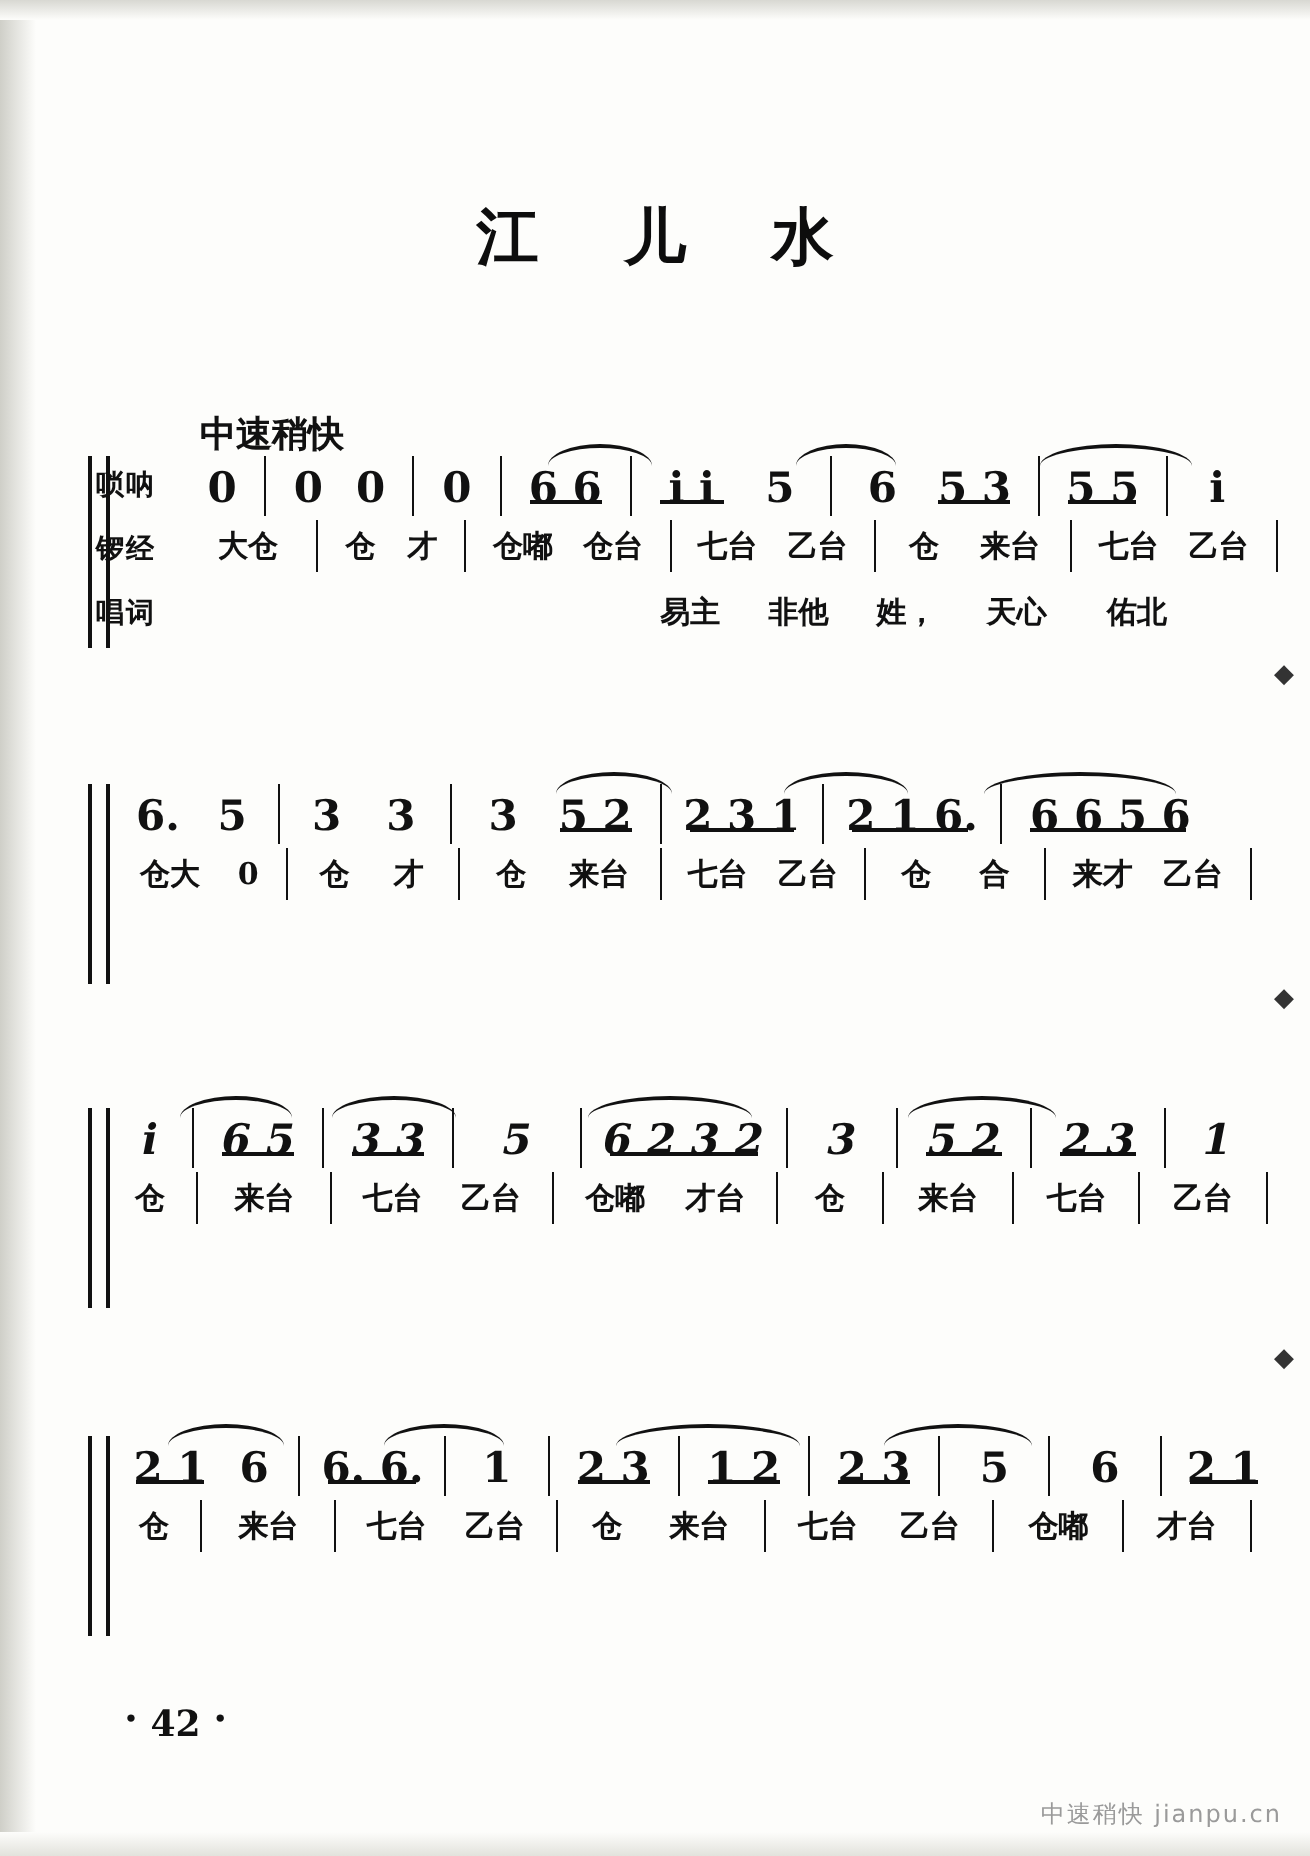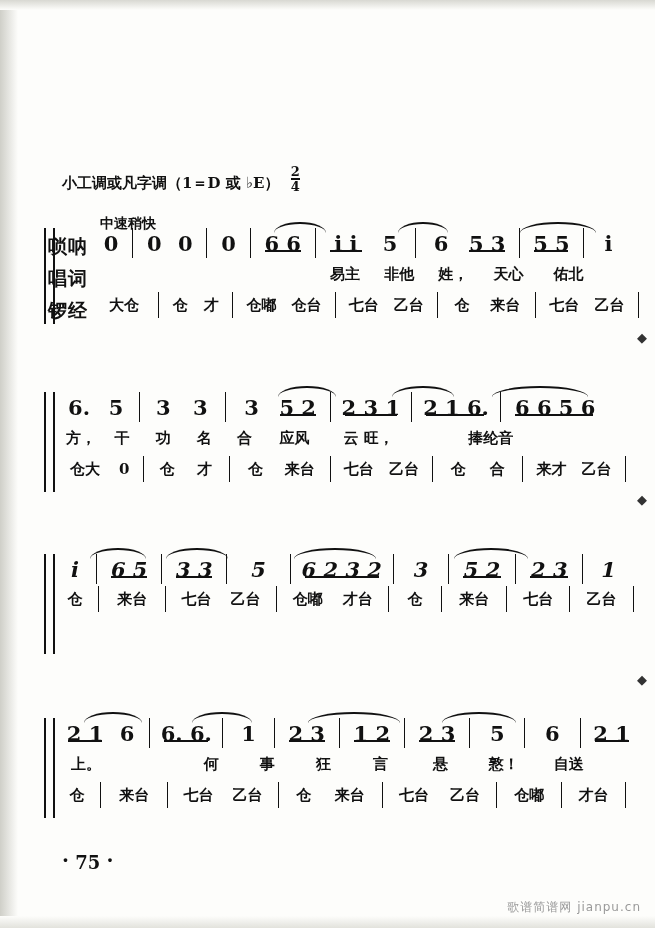--- a/index.html
+++ b/index.html
@@ -71,24 +71,24 @@
     margin-left: 6px;
     text-align: center;
     font-size: 13px;
     line-height: 1.0;
   }
   .meter .num { display: block; }
   .meter .den { display: block; border-top: 2px solid #111; }
 
   .tempo {
     position: absolute;
-    top: 215px;
+    top: 205px;
     left: 100px;
     font-family: "DejaVu Serif", serif;
-    font-size: 14px;
+    font-size: 18px;
     font-weight: bold;
   }
 
   
   .system {
     position: absolute;
     left: 48px;
     width: 566px;
   }
   .sys1 { top: 228px; }
@@ -100,21 +100,21 @@
     position: relative;
     height: 32px;
     white-space: nowrap;
   }
   .row-label {
     position: absolute;
     left: 0;
     top: 6px;
     width: 42px;
     font-family: "DejaVu Serif", serif;
-    font-size: 19px;
+    font-size: 14px;
     font-weight: bold;
     letter-spacing: 1px;
   }
   .staffbox {
     position: absolute;
     left: 50px;
     right: 0;
     top: 0;
     bottom: 0;
   }
@@ -215,28 +215,22 @@
 </style>
 </head>
 <body>
 
 <div class="page">
 
   <div class="edge-left"></div>
   <div class="edge-top"></div>
   <div class="edge-bottom"></div>
 
-
-  <div class="mode-line">
-    <span>小工调或凡字调（1＝D 或 ♭E）</span>
-    <span class="meter">
-      <span class="num">2</span>
-      <span class="den">4</span>
-    </span>
-  </div>
+  <div class="title">江 儿 水</div>
+
 
   <div class="tempo">中速稍快</div>
 
   <div class="leftbrace lb1"></div>
   <div class="system sys1">
 
     <div class="row melody">
       <div class="row-label">唢呐</div>
       <div class="staffbox">
         <div class="slur" style="left:176px; top:-6px; width:52px;"></div>
@@ -258,58 +252,58 @@
           <span class="cell" style="width:34px">6</span>
           <span class="cell" style="width:48px">5 3<span class="beam" style="left:6px; bottom:4px; width:36px;"></span></span>
           <span class="bar tall"></span>
           <span class="cell" style="width:46px">5 5<span class="beam" style="left:6px; bottom:4px; width:34px;"></span></span>
           <span class="bar tall"></span>
           <span class="cell" style="width:34px">i</span>
         </div>
       </div>
     </div>
 
+    <div class="row perc">
+      <div class="row-label">锣经</div>
+      <div class="staffbox">
+        <div class="cells">
+          <span class="cell" style="width:52px">大仓</span>
+          <span class="bar"></span>
+          <span class="cell" style="width:26px">仓</span>
+          <span class="cell" style="width:26px">才</span>
+          <span class="bar"></span>
+          <span class="cell" style="width:40px">仓嘟</span>
+          <span class="cell" style="width:40px">仓台</span>
+          <span class="bar"></span>
+          <span class="cell" style="width:40px">七台</span>
+          <span class="cell" style="width:40px">乙台</span>
+          <span class="bar"></span>
+          <span class="cell" style="width:32px">仓</span>
+          <span class="cell" style="width:44px">来台</span>
+          <span class="bar"></span>
+          <span class="cell" style="width:40px">七台</span>
+          <span class="cell" style="width:40px">乙台</span>
+          <span class="bar"></span>
+        </div>
+      </div>
+    </div>
+
     <div class="row lyric">
       <div class="row-label">唱词</div>
       <div class="staffbox">
         <div class="cells">
           <span class="cell" style="width:218px"></span>
           <span class="cell" style="width:48px">易主</span>
           <span class="cell" style="width:50px">非他</span>
           <span class="cell" style="width:48px">姓，</span>
           <span class="cell" style="width:52px">天心</span>
           <span class="cell" style="width:58px">佑北</span>
         </div>
       </div>
     </div>
-
-    <div class="row perc">
-      <div class="row-label">锣经</div>
-      <div class="staffbox">
-        <div class="cells">
-          <span class="cell" style="width:52px">大仓</span>
-          <span class="bar"></span>
-          <span class="cell" style="width:26px">仓</span>
-          <span class="cell" style="width:26px">才</span>
-          <span class="bar"></span>
-          <span class="cell" style="width:40px">仓嘟</span>
-          <span class="cell" style="width:40px">仓台</span>
-          <span class="bar"></span>
-          <span class="cell" style="width:40px">七台</span>
-          <span class="cell" style="width:40px">乙台</span>
-          <span class="bar"></span>
-          <span class="cell" style="width:32px">仓</span>
-          <span class="cell" style="width:44px">来台</span>
-          <span class="bar"></span>
-          <span class="cell" style="width:40px">七台</span>
-          <span class="cell" style="width:40px">乙台</span>
-          <span class="bar"></span>
-        </div>
-      </div>
-    </div>
   </div>
 
   <div class="leftbrace lb2"></div>
   <div class="system sys2">
 
     <div class="row melody">
       <div class="staffbox" style="left:14px;">
         <div class="slur" style="left:216px; top:-6px; width:58px;"></div>
         <div class="slur" style="left:330px; top:-6px; width:62px;"></div>
         <div class="slur" style="left:430px; top:-6px; width:96px;"></div>
@@ -325,34 +319,20 @@
           <span class="bar tall"></span>
           <span class="cell" style="width:64px">2 3 1<span class="beam" style="left:6px; bottom:4px; width:52px;"></span></span>
           <span class="bar tall"></span>
           <span class="cell" style="width:72px">2 1 6.<span class="beam" style="left:6px; bottom:4px; width:58px;"></span></span>
           <span class="bar tall"></span>
           <span class="cell" style="width:92px">6 6 5 6<span class="beam" style="left:6px; bottom:4px; width:78px;"></span></span>
         </div>
       </div>
     </div>
 
-    <div class="row lyric">
-      <div class="staffbox" style="left:14px;">
-        <div class="cells">
-          <span class="cell" style="width:38px">方，</span>
-          <span class="cell" style="width:34px">干</span>
-          <span class="cell" style="width:38px">功</span>
-          <span class="cell" style="width:34px">名</span>
-          <span class="cell" style="width:36px">合</span>
-          <span class="cell" style="width:54px">应风</span>
-          <span class="cell" style="width:84px">云 旺，</span>
-          <span class="cell" style="width:150px">捧纶音</span>
-        </div>
-      </div>
-    </div>
 
     <div class="row perc">
       <div class="staffbox" style="left:14px;">
         <div class="cells">
           <span class="cell" style="width:46px">仓大</span>
           <span class="cell" style="width:22px">0</span>
           <span class="bar"></span>
           <span class="cell" style="width:30px">仓</span>
           <span class="cell" style="width:34px">才</span>
           <span class="bar"></span>
@@ -456,35 +436,20 @@
           <span class="bar tall"></span>
           <span class="cell" style="width:38px">5</span>
           <span class="bar tall"></span>
           <span class="cell" style="width:38px">6</span>
           <span class="bar tall"></span>
           <span class="cell" style="width:46px">2 1<span class="beam" style="left:6px; bottom:4px; width:34px;"></span></span>
         </div>
       </div>
     </div>
 
-    <div class="row lyric">
-      <div class="staffbox" style="left:14px;">
-        <div class="cells">
-          <span class="cell" style="width:48px">上。</span>
-          <span class="cell" style="width:66px"></span>
-          <span class="cell" style="width:50px">何</span>
-          <span class="cell" style="width:52px">事</span>
-          <span class="cell" style="width:50px">狂</span>
-          <span class="cell" style="width:54px">言</span>
-          <span class="cell" style="width:56px">悬</span>
-          <span class="cell" style="width:60px">憝！</span>
-          <span class="cell" style="width:60px">自送</span>
-        </div>
-      </div>
-    </div>
 
     <div class="row perc">
       <div class="staffbox" style="left:14px;">
         <div class="cells">
           <span class="cell" style="width:30px">仓</span>
           <span class="bar"></span>
           <span class="cell" style="width:50px">来台</span>
           <span class="bar"></span>
           <span class="cell" style="width:44px">七台</span>
           <span class="cell" style="width:44px">乙台</span>
@@ -499,22 +464,22 @@
           <span class="bar"></span>
           <span class="cell" style="width:46px">才台</span>
           <span class="bar"></span>
         </div>
       </div>
     </div>
   </div>
 
   <div class="page-number">
     <span class="dot">·</span>
-    <span>75</span>
+    <span>42</span>
     <span class="dot">·</span>
   </div>
 
   <div class="corner-mark cm1">◆</div>
   <div class="corner-mark cm2">◆</div>
   <div class="corner-mark cm3">◆</div>
 
-  <div class="watermark">歌谱简谱网 jianpu.cn</div>
+  <div class="watermark">中速稍快 jianpu.cn</div>
 </div>
 
 </body></html>

